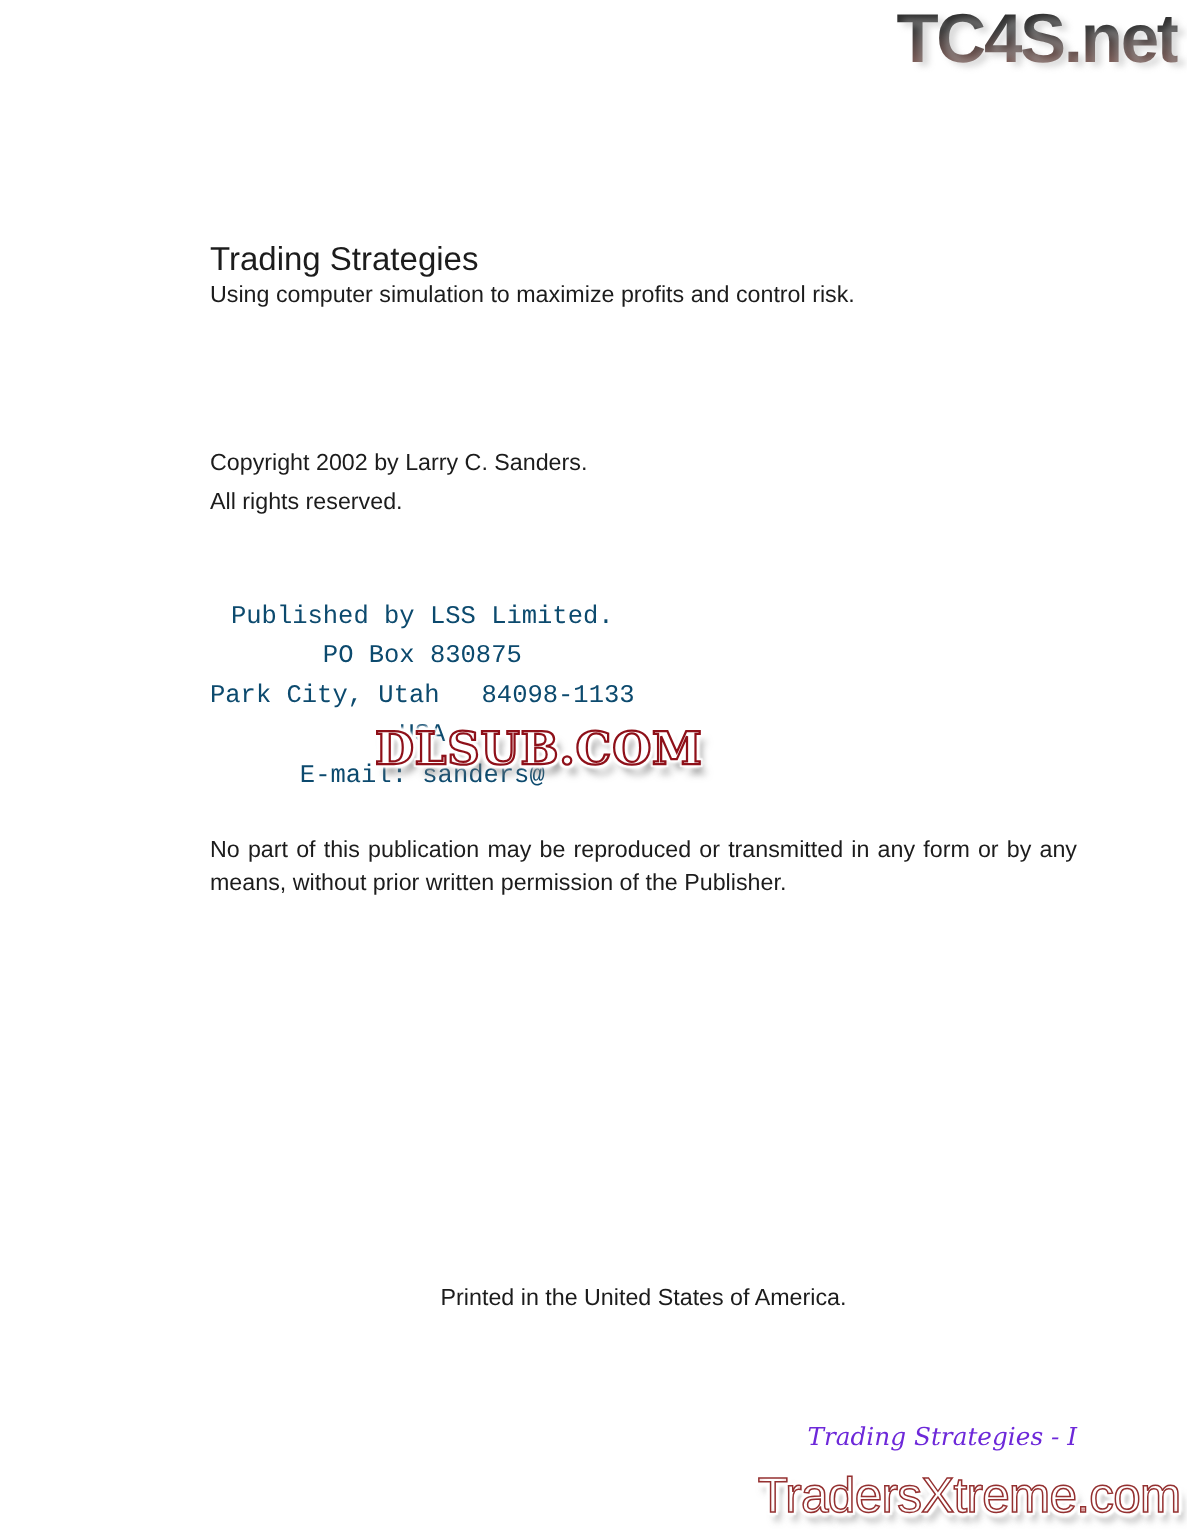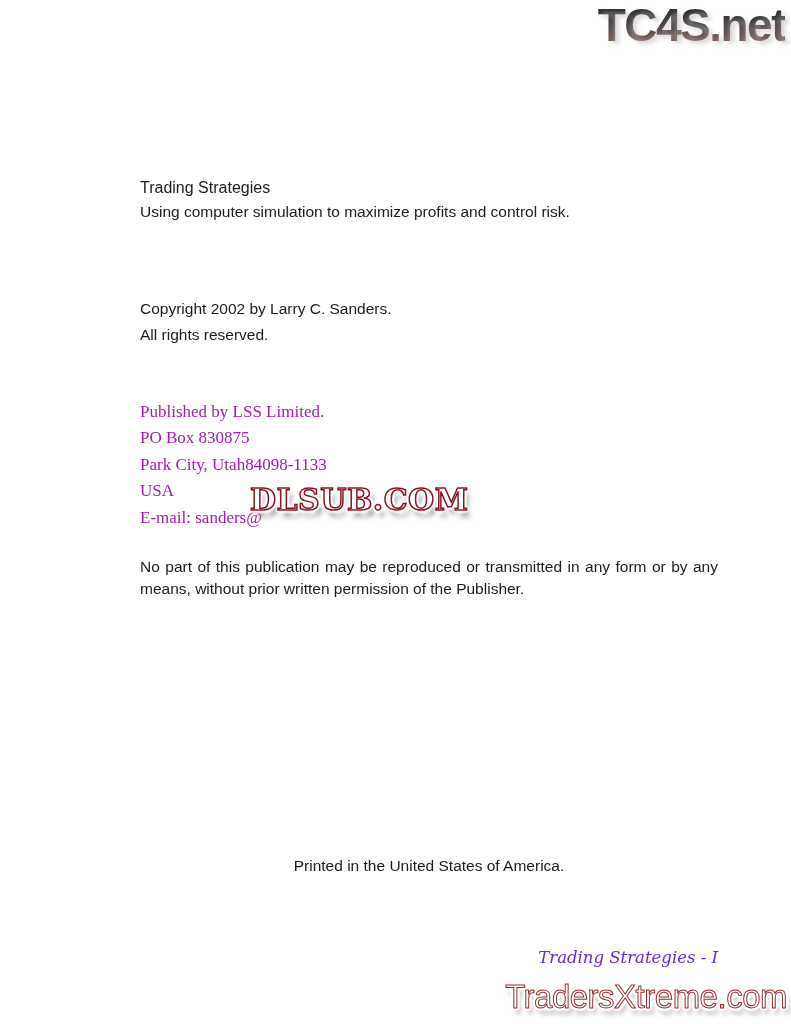--- a/index.html
+++ b/index.html
@@ -19,35 +19,36 @@
     font-weight:bold; font-size:46px; letter-spacing:-1.5px;
     background:linear-gradient(to bottom,
       #262626 10%, #3a3a3a 40%, #6b524e 72%, var(--tc4s-red, #9a6f68) 95%);
     -webkit-background-clip:text; background-clip:text;
     color:transparent;
     text-shadow:4px 3px 4px rgba(170,170,170,0.45);
   }
 
   
   .title-block { position:absolute; left:140px; top:163px; }
-  .page-title   { font-size:16px; line-height:20px;margin-top:15px; }
+  .page-title   { font-size:22px; line-height:20px; }
   .page-subtitle{ font-size:15.5px; line-height:19px; margin-top:4px; }
 
   .copyright-block {
     position:absolute; left:140px; top:296px;
     font-size:15.5px; line-height:25.5px;
   }
 
   .publisher-block {
     position:absolute; left:140px; top:399px;
-    font-family:Liberation Serif, serif;
+    font-family:Liberation Mono, monospace;
     font-size:17px; line-height:26.4px;
-    color:#a21caf;
+    color:#0c4a6e;
+    text-align:center;
   }
-  .zip-part { display:inline-block; }
+  .zip-part { display:inline-block; margin-left:28px; }
 
   .rights-paragraph {
     position:absolute; left:140px; top:556px; width:578px;
     font-size:15.5px; line-height:21.5px;
     text-align:justify;
   }
 
   .printed-line {
     position:absolute; left:140px; top:857px; width:578px;
     text-align:center; font-size:15.5px;

